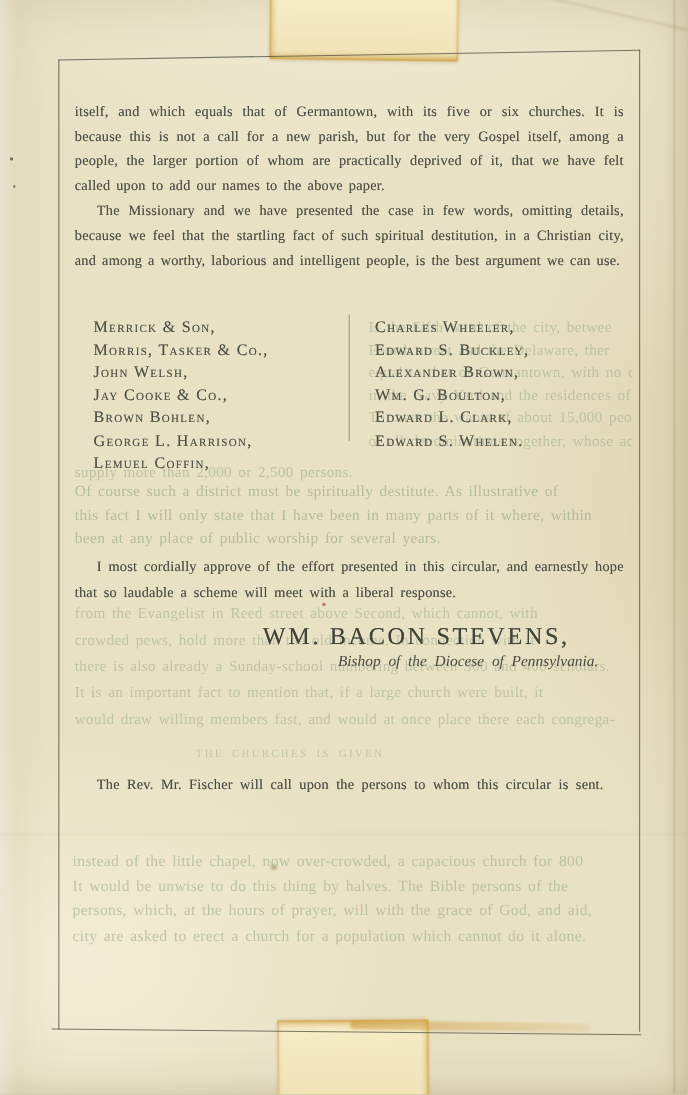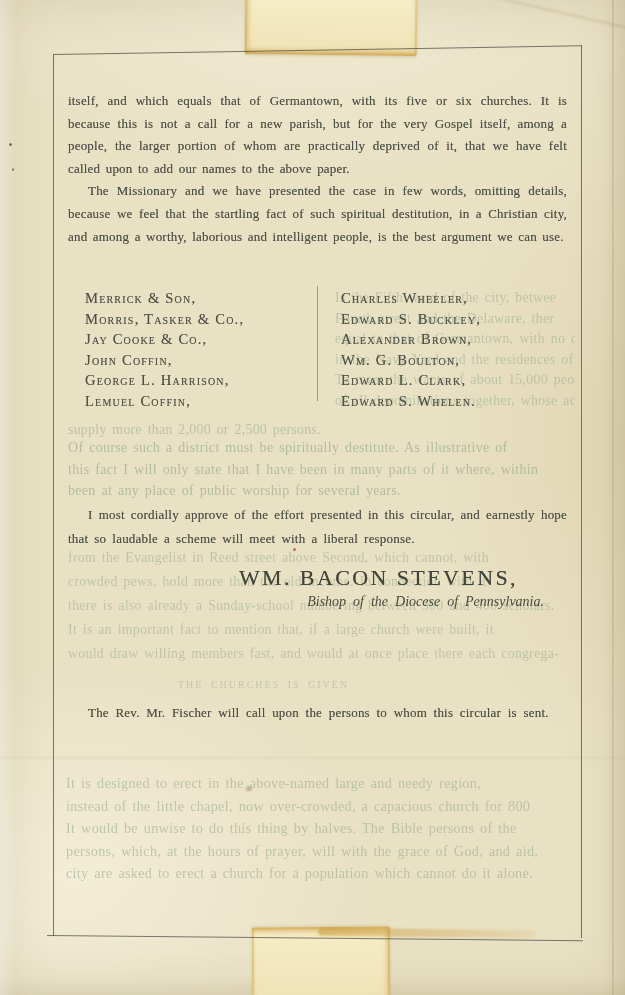--- a/index.html
+++ b/index.html
@@ -119,37 +119,37 @@
     <div>from the Evangelist in Reed street above Second, which cannot, with</div>
     <div>crowded pews, hold more than the old income.   In connection with it</div>
     <div>there is also already a Sunday-school numbering between 300 and 400 scholars.</div>
     <div>It is an important fact to mention that, if a large church were built, it</div>
     <div>would draw willing members fast, and would at once place there each congrega-</div>
   </div>
   <div class="ghost g-churches">
     <div>the churches is given</div>
   </div>
   <div class="ghost g-bottom">
-    <div>It is designed to erect in the above-named large and needy region,</div>
     <div>instead of the little chapel, now over-crowded, a capacious church for 800</div>
     <div>It would be unwise to do this thing by halves.   The Bible persons of the</div>
     <div>persons, which, at the hours of prayer, will with the grace of God, and aid,</div>
     <div>city are asked to erect a church for a population which cannot do it alone.</div>
   </div>
 
   <div class="blk ink" style="top:90px;">
     <p>itself, and which equals that of Germantown, with its five or six churches. It is because this is not a call for a new parish, but for the very Gospel itself, among a people, the larger portion of whom are practically deprived of it, that we have felt called upon to add our names to the above paper.</p>
     <p class="indent">The Missionary and we have presented the case in few words, omitting details, because we feel that the startling fact of such spiritual destitution, in a Christian city, and among a worthy, laborious and intelligent people, is the best argument we can use.</p>
   </div>
 
   <div class="signers col-left">
     <div>Merrick &amp; Son,</div>
     <div>Morris, Tasker &amp; Co.,</div>
+    <div>John Welsh,</div>
     <div>Jay Cooke &amp; Co.,</div>
-    <div>John Coffin,</div>
+    <div>Brown Bohlen,</div>
     <div>George L. Harrison,</div>
     <div>Lemuel Coffin,</div>
   </div>
   <div class="col-divider"></div>
   <div class="signers col-right">
     <div>Charles Wheeler,</div>
     <div>Edward S. Buckley,</div>
     <div>Alexander Brown,</div>
     <div>Wm. G. Boulton,</div>
     <div>Edward L. Clark,</div>

